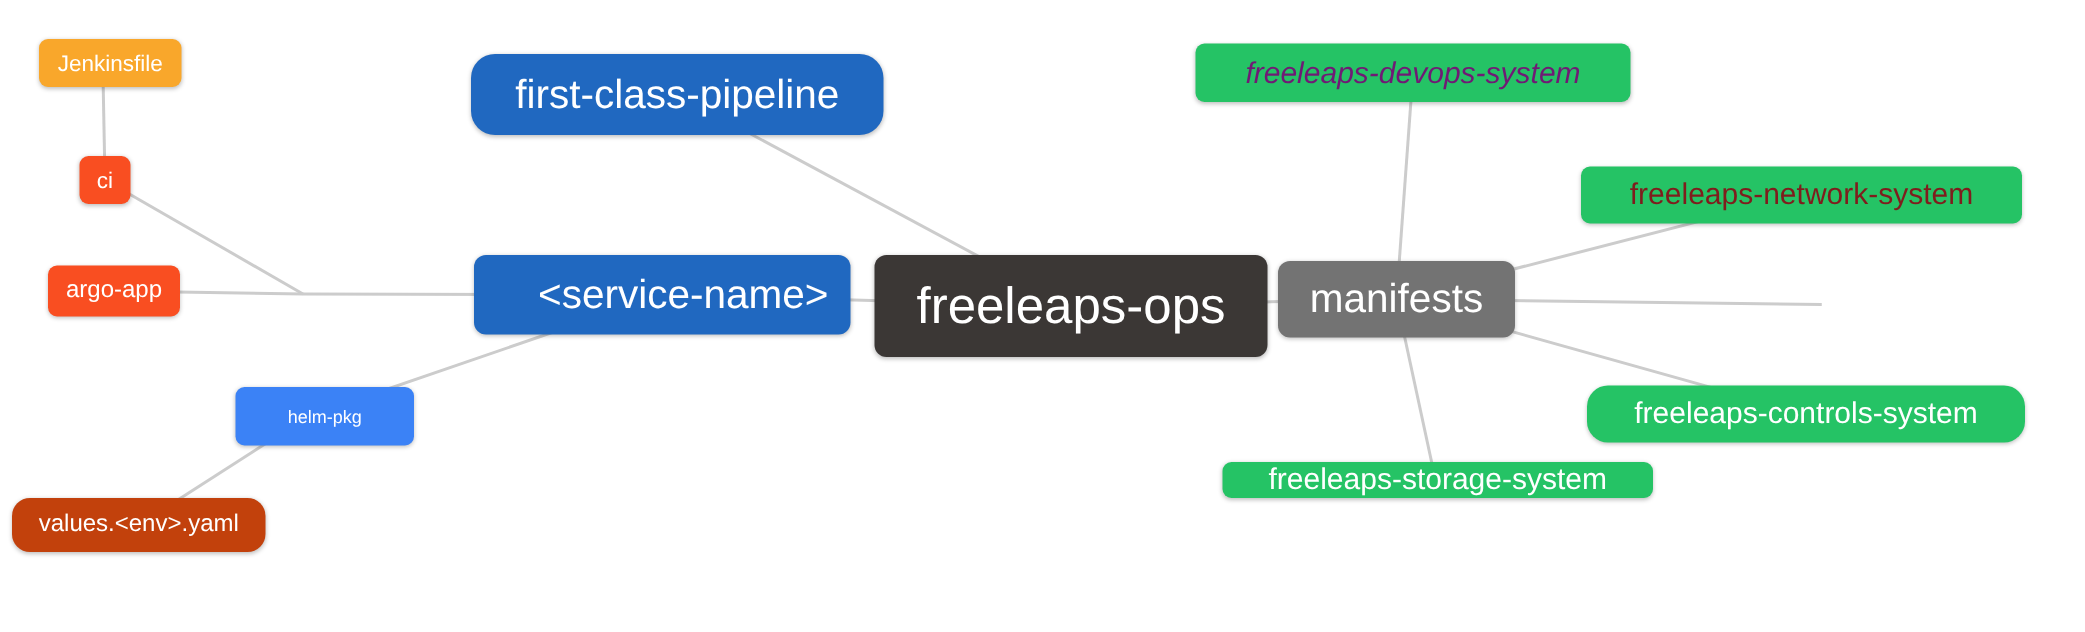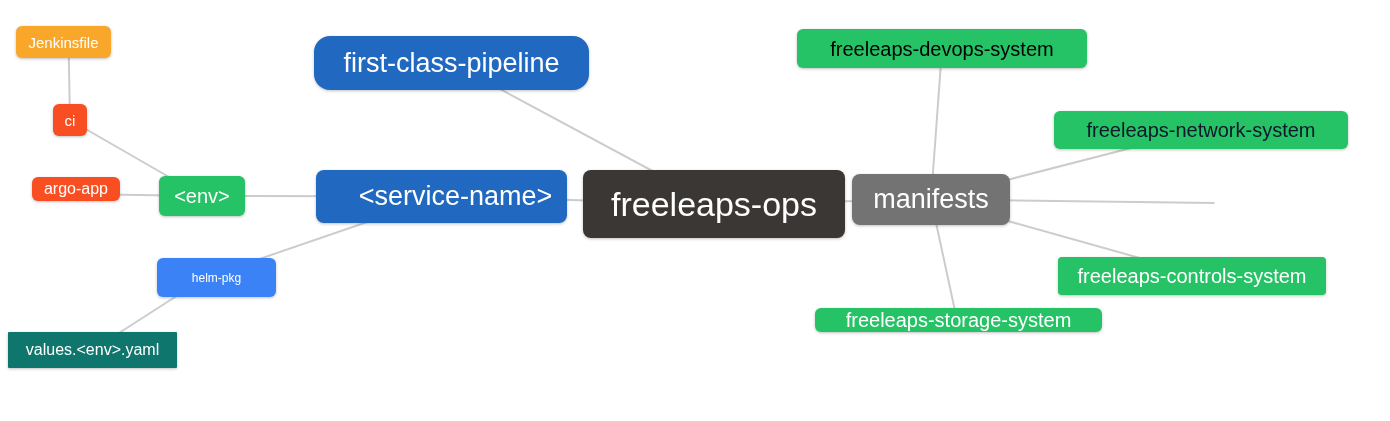--- a/index.html
+++ b/index.html
@@ -49,55 +49,52 @@
       <line x1="205.5" y1="277.5" x2="92.5" y2="350" stroke="#cccccc" stroke-width="2"></line>
       <line x1="451.5" y1="63" x2="714" y2="204" stroke="#cccccc" stroke-width="2"></line>
       <line x1="441.5" y1="196.5" x2="714" y2="204" stroke="#cccccc" stroke-width="2"></line>
       <line x1="714" y1="204" x2="931" y2="199.5" stroke="#cccccc" stroke-width="2"></line>
       <line x1="931" y1="199.5" x2="942" y2="48.5" stroke="#cccccc" stroke-width="2"></line>
       <line x1="931" y1="199.5" x2="1201" y2="130" stroke="#cccccc" stroke-width="2"></line>
       <line x1="931" y1="199.5" x2="1214.5" y2="203" stroke="#cccccc" stroke-width="2"></line>
       <line x1="931" y1="199.5" x2="1204" y2="276" stroke="#cccccc" stroke-width="2"></line>
       <line x1="931" y1="199.5" x2="958.5" y2="327" stroke="#cccccc" stroke-width="2"></line>
     </svg>
-    <div class="node" style="left: 16px; top: 26px; width: 95px; height: 32px; font-size: 15px; background: rgb(249, 167, 43); color: rgb(255, 255, 255); border-radius: 6px;">
+    <div class="node" style="left: 26px; top: 26px; width: 95px; height: 32px; font-size: 15px; background: rgb(249, 167, 43); color: rgb(255, 255, 255); border-radius: 6px;">
       <span>Jenkinsfile</span>
     </div>
     <div class="node" style="left: 53px; top: 104px; width: 34px; height: 32px; font-size: 15px; background: rgb(249, 78, 33); color: rgb(255, 255, 255); border-radius: 6px; text-align: center;">
       <span>ci</span>
     </div>
-    <div class="node" style="left: 32px; top: 177px; width: 88px; height: 24px; font-size: 16px; background: rgb(249, 78, 33); color: rgb(255, 255, 255); border-radius: 6px;">
+    <div class="node" style="left: 32px; top: 177px; width: 88px; height: 34px; font-size: 16px; background: rgb(249, 78, 33); color: rgb(255, 255, 255); border-radius: 6px;">
       <span>argo-app</span>
-    </div>
-    <div class="node" style="left: 159px; top: 176px; width: 86px; height: 40px; font-size: 20px; background: rgb(37, 195, 101); color: rgb(255, 255, 255); border-radius: 6px;">
-      <span>&lt;env&gt;</span>
     </div>
     <div class="node" style="left: 157px; top: 258px; width: 119px; height: 39px; font-size: 12px; background: #3b82f6; color: rgb(255, 255, 255); border-radius: 6px;">
       <span>helm-pkg</span>
     </div>
-    <div class="node" style="left: 8px; top: 332px; width: 169px; height: 36px; font-size: 16px; background: #0f766e; color: rgb(255, 255, 255); border-radius: 1px;">
+    <div class="node" style="left: 8px; top: 332px; width: 169px; height: 36px; font-size: 16px; background: #c2410c; color: rgb(255, 255, 255); border-radius: 12px;">
       <span>values.&lt;env&gt;.yaml</span>
     </div>
     <div class="node" style="left: 314px; top: 36px; width: 275px; height: 54px; font-size: 27px; background: rgb(32, 104, 192); color: rgb(255, 255, 255); border-radius: 16px;">
       <span>first-class-pipeline</span>
     </div>
     <div class="node" style="left: 316px; top: 170px; width: 251px; height: 53px; font-size: 27px; background: rgb(32, 104, 192); color: rgb(255, 255, 255); border-radius: 8px; padding-left: 28px;">
       <span>&lt;service-name&gt;</span>
     </div>
     <div class="node" style="left: 583px; top: 170px; width: 262px; height: 68px; font-size: 34px; background: rgb(59, 55, 53); color: rgb(255, 255, 255); border-radius: 8px;">
       <span>freeleaps-ops</span>
     </div>
     <div class="node" style="left: 852px; top: 174px; width: 158px; height: 51px; font-size: 27px; background: #737373; color: rgb(255, 255, 255); border-radius: 8px;">
       <span>manifests</span>
     </div>
-    <div class="node" style="left: 797px; top: 29px; width: 290px; height: 39px; font-size: 20px; background: rgb(37, 195, 101); color: #000000; border-radius: 6px;">
+    <div class="node" style="left: 797px; top: 29px; width: 290px; height: 39px; font-size: 20px; background: rgb(37, 195, 101); color: #701a75; border-radius: 6px; font-style: italic;">
       <span>freeleaps-devops-system</span>
     </div>
-    <div class="node" style="left: 1054px; top: 111px; width: 294px; height: 38px; font-size: 20px; background: rgb(37, 195, 101); color: #0f172a; border-radius: 6px;">
+    <div class="node" style="left: 1054px; top: 111px; width: 294px; height: 38px; font-size: 20px; background: rgb(37, 195, 101); color: #7f1d1d; border-radius: 6px;">
       <span>freeleaps-network-system</span>
     </div>
-    <div class="node" style="left: 1058px; top: 257px; width: 268px; height: 38px; font-size: 20px; background: rgb(37, 195, 101); color: rgb(255, 255, 255); border-radius: 4px;">
+    <div class="node" style="left: 1058px; top: 257px; width: 292px; height: 38px; font-size: 20px; background: rgb(37, 195, 101); color: rgb(255, 255, 255); border-radius: 14px;">
       <span>freeleaps-controls-system</span>
     </div>
     <div class="node" style="left: 815px; top: 308px; width: 287px; height: 24px; font-size: 20px; background: rgb(37, 195, 101); color: rgb(255, 255, 255); border-radius: 6px;">
       <span>freeleaps-storage-system</span>
     </div>
   </div>
 
 </body></html>

